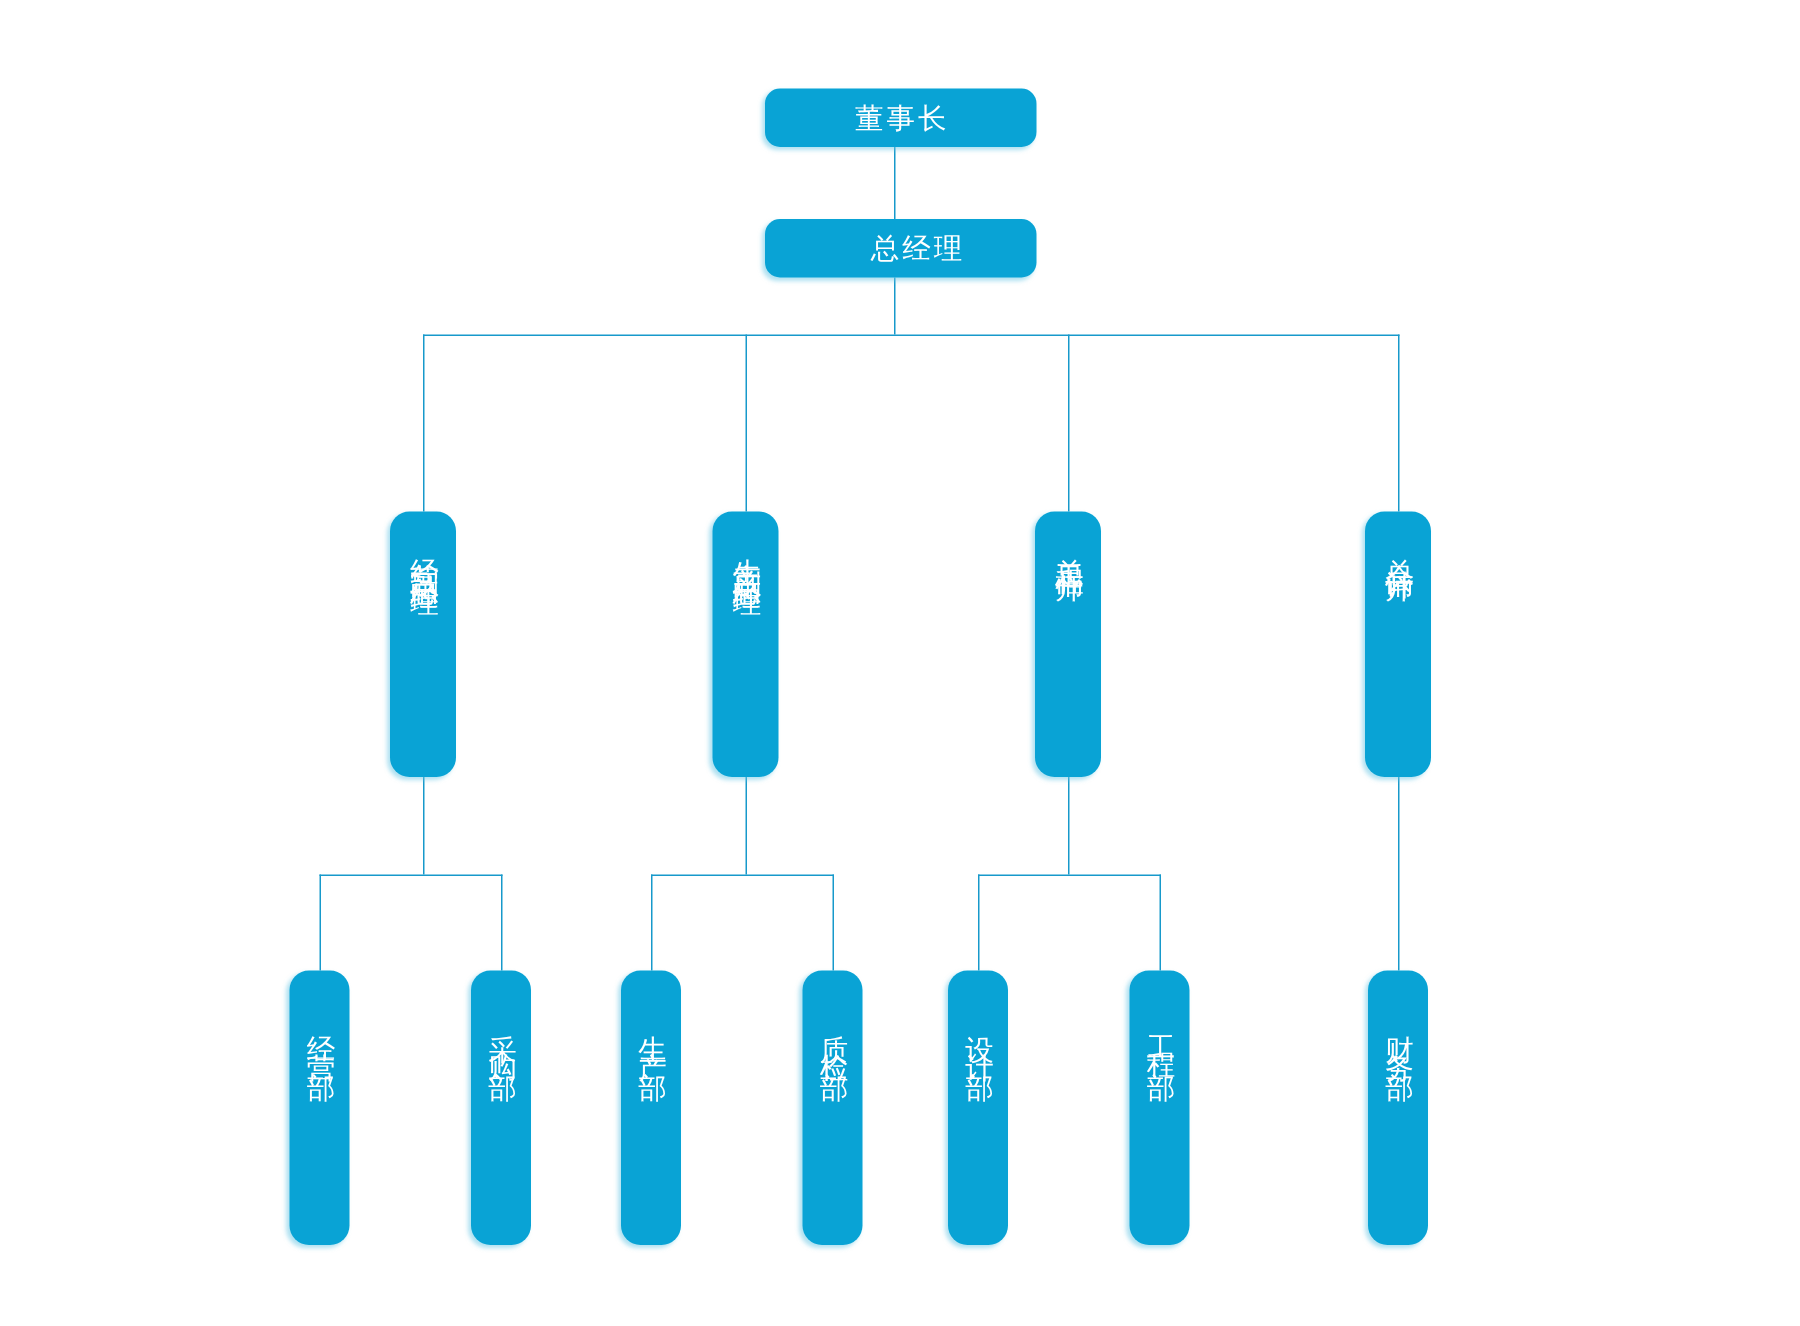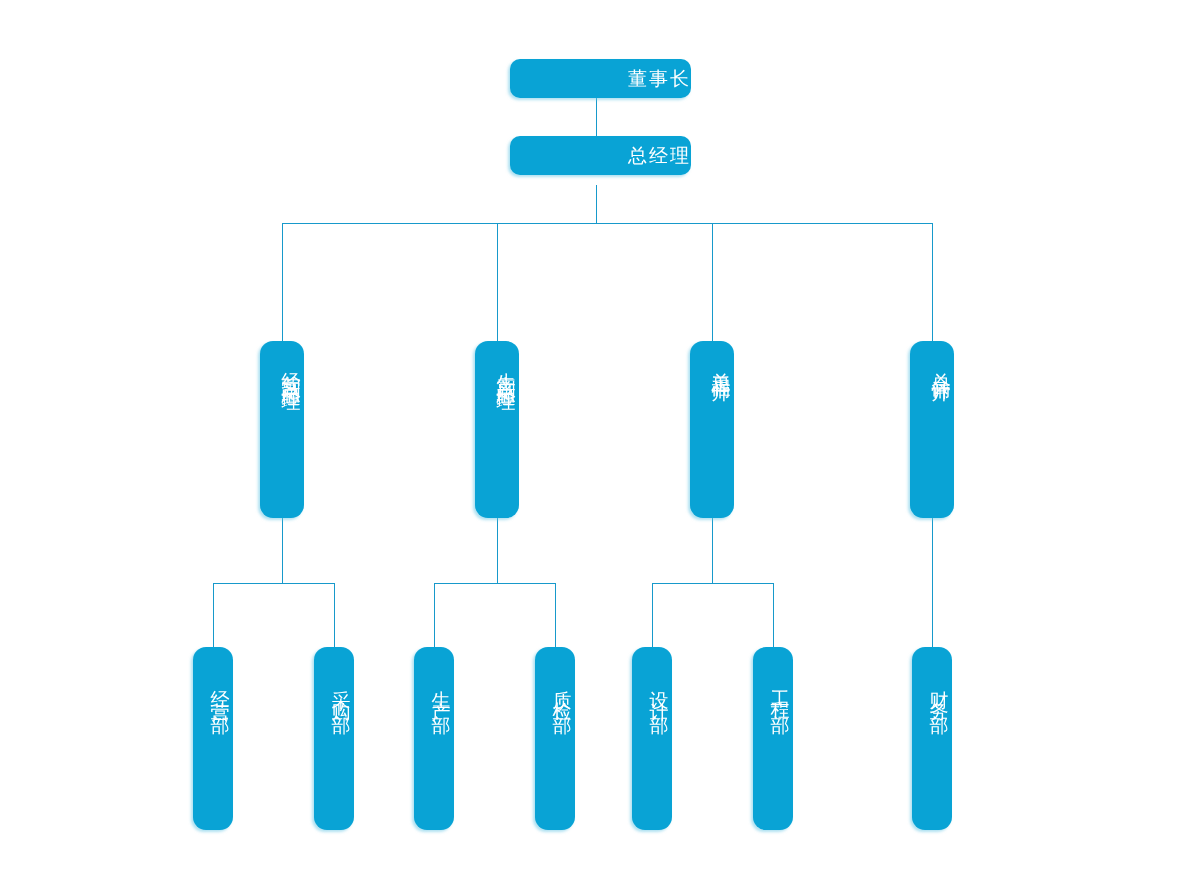--- a/index.html
+++ b/index.html
@@ -24,21 +24,21 @@
   .line { position: absolute; background: var(--connector-line); }
   .line.v { width: 1px; }
   .line.h { height: 1px; }
 
   
   .node {
     position: absolute;
     background: var(--node-fill);
     color: var(--node-text);
     display: flex;
-    justify-content: flex-end;
+    justify-content: center;
     box-shadow: -2px 2px 3px rgba(110, 200, 230, 0.55);
   }
   .node span { display: block; }
 
   
   .node.hnode {
     align-items: center;
     border-radius: 10px;
     font-size: 19px;
     letter-spacing: 2px;
@@ -88,21 +88,21 @@
   <div class="line v" style="left:712px; top:518px; height:65px;"></div>
   <div class="line h" style="left:652px; top:583px; width:122px;"></div>
   <div class="line v" style="left:652px; top:583px; height:64px;"></div>
   <div class="line v" style="left:773px; top:583px; height:64px;"></div>
 
   <div class="line v" style="left:932px; top:518px; height:129px;"></div>
 
   <div class="node hnode" style="left:510px; top:59px;  width:181px; height:39px;">
     <span>董事长</span>
   </div>
-  <div class="node hnode" style="left:510px; top:136px; width:181px; height:39px;padding-left:21px;">
+  <div class="node hnode" style="left:510px; top:146px; width:181px; height:39px;padding-left:21px;">
     <span>总经理</span>
   </div>
 
   <div class="node vnode v2" style="left:260px; top:341px; width:44px; height:177px;">
     <span>经营副总经理</span>
   </div>
   <div class="node vnode v2" style="left:475px; top:341px; width:44px; height:177px;">
     <span>生产副总经理</span>
   </div>
   <div class="node vnode v2" style="left:690px; top:341px; width:44px; height:177px;">

